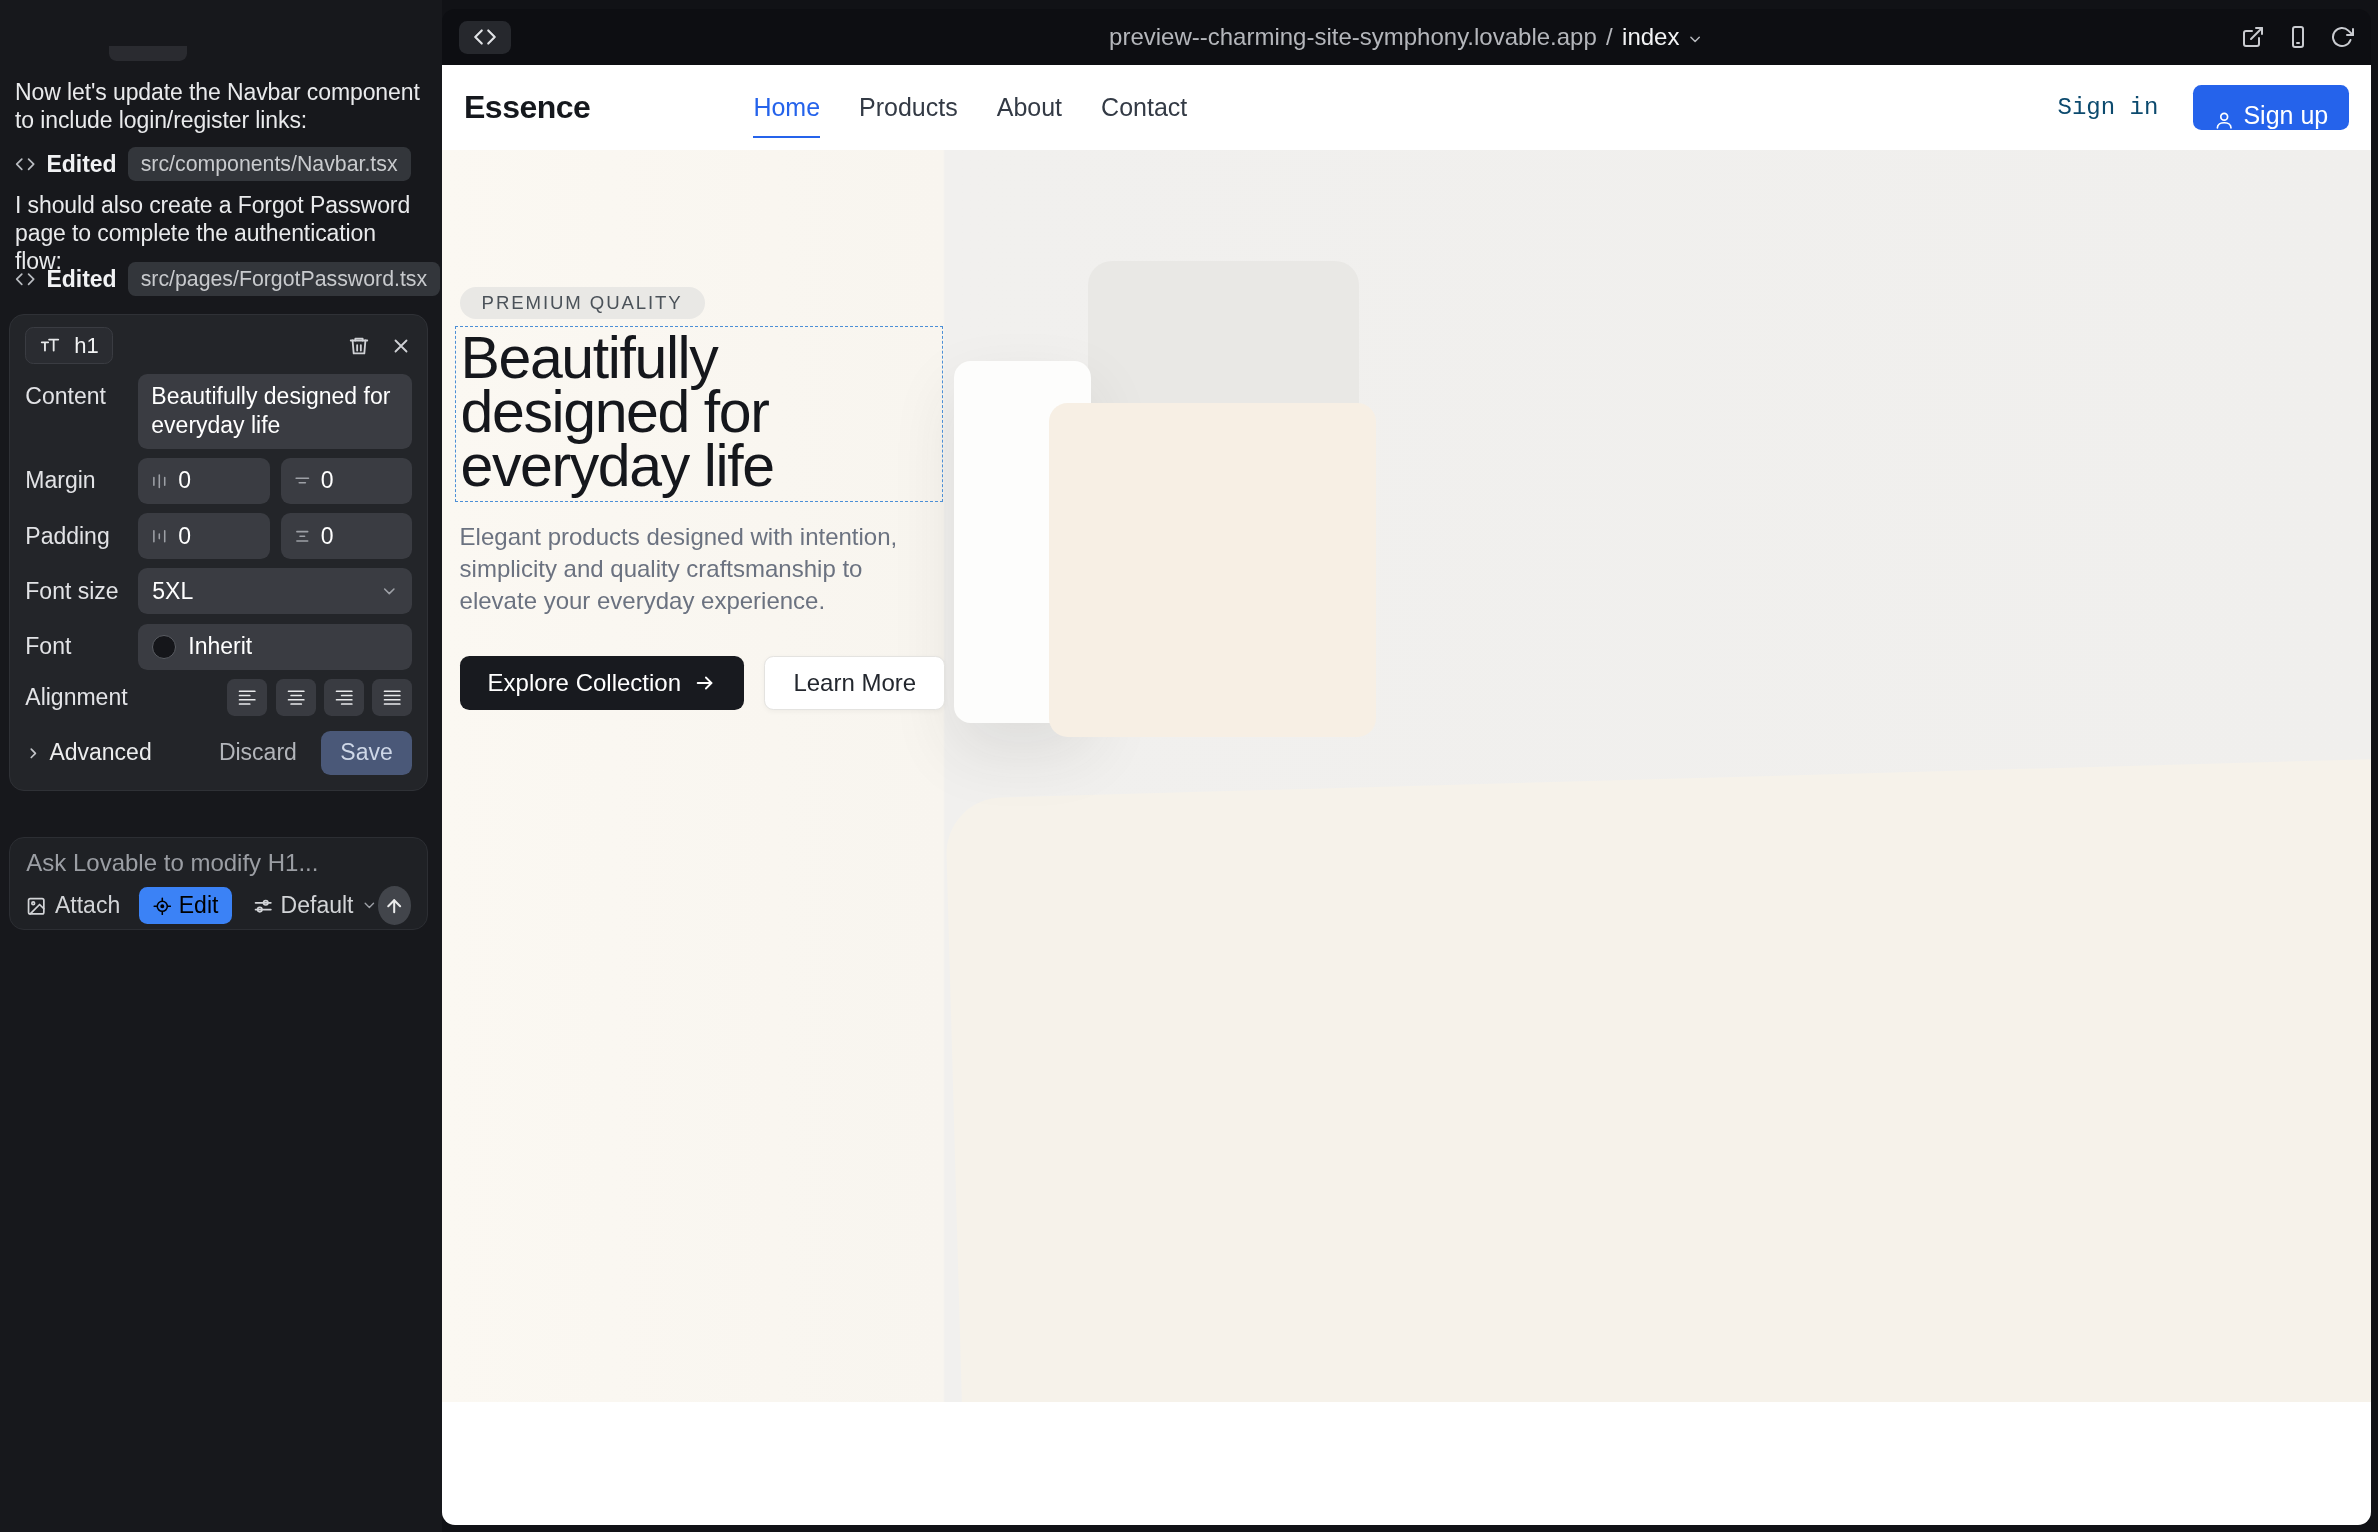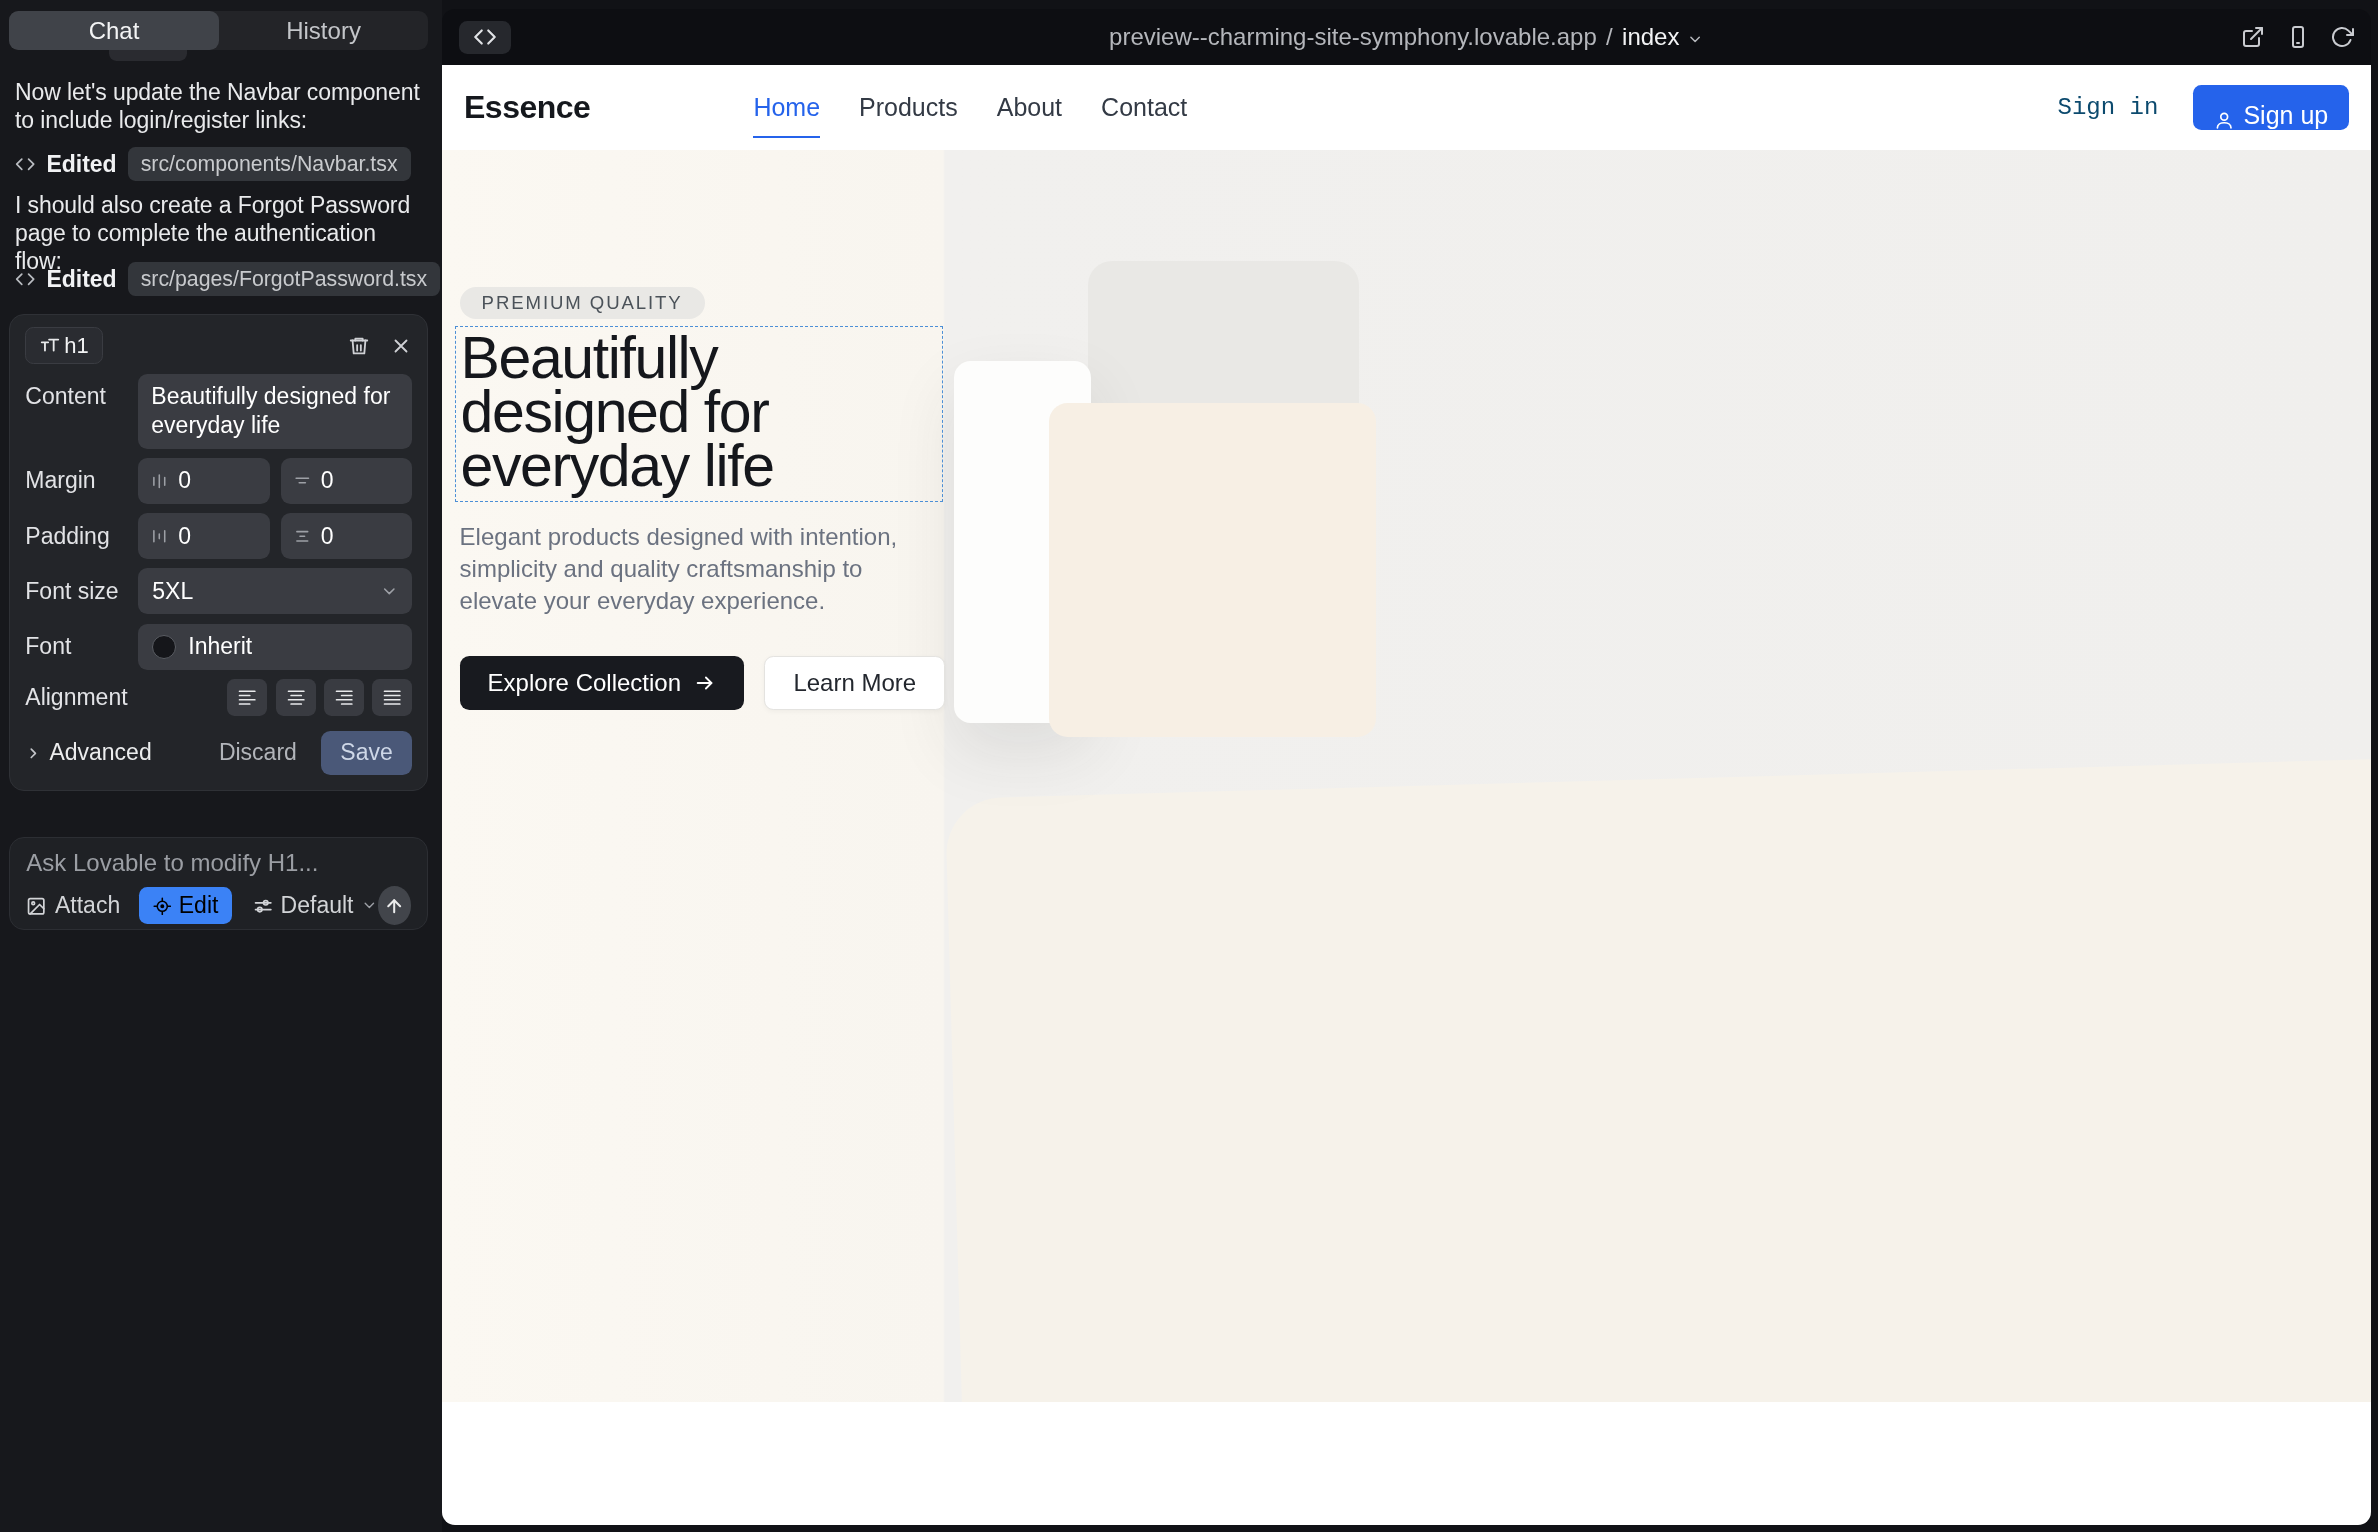--- a/index.html
+++ b/index.html
@@ -33,21 +33,21 @@
   .edited2 { top:262px; }
   .edited-row .code-glyph { color:#b9bcc1; }
   .edited-label { font-size:23px; font-weight:700; color:#f1f2f4; }
   .file-badge { background:#33363b; color:#c8cacd; font-size:21.3px; padding:4.6px 13px;
     border-radius:7.4px; white-space:nowrap; cursor:pointer; }
 
   
   .editor { position:absolute; left:9.3px; top:314px; width:419px; background:#232529;
     border:0.9px solid #2f3136; border-radius:15px; padding:13px 15px 15px; }
   .editor-head { display:flex; align-items:center; height:35px; }
-  .tag-pill { display:flex; align-items:center; gap:3px; background:#2a2c31;
+  .tag-pill { display:flex; align-items:center; gap:13px; background:#2a2c31;
     border:0.9px solid #3a3c42; border-radius:8.3px; padding:4.6px 13px; color:#e8e9eb; }
   .tag-pill .tag-name { font-size:22px; color:#f2f3f4; }
   .head-actions { margin-left:auto; display:flex; align-items:center; gap:20.4px; color:#cfd1d5; }
   .icon-btn { cursor:pointer; display:flex; align-items:center; justify-content:center; }
 
   .erow { display:grid; grid-template-columns:113px 1fr; align-items:center; margin-top:9.3px; }
   .erow.top { align-items:start; margin-top:11px; }
   .erow .elabel { font-size:23px; color:#e2e3e6; }
   .erow.top .elabel { padding-top:9.3px; }
 
@@ -152,24 +152,20 @@
     background:#181a1f; color:#ffffff; font-size:24px; border-radius:9.3px; cursor:pointer; }
   .cta-secondary { display:flex; align-items:center; height:54px; padding:0 28px;
     background:#ffffff; border:0.9px solid #e4e3e0; color:#23272e; font-size:24px;
     border-radius:9.3px; cursor:pointer; box-shadow:0 1.9px 5.6px rgba(0,0,0,0.04); }
 </style>
 </head>
 <body>
 
 <aside class="sidebar">
 
-  <div class="tabbar">
-    <div class="tab active">Chat</div>
-    <div class="tab">History</div>
-  </div>
   <div class="peek-chip"></div>
 
   <p class="msg msg1">Now let's update the Navbar component to include login/register links:</p>
 
   <div class="edited-row edited1">
     <span class="code-glyph">
       <svg width="20.4" height="20.4" viewBox="0 0 24 24" fill="none" stroke="currentColor" stroke-width="2" stroke-linecap="round" stroke-linejoin="round">
           <polyline points="16 18 22 12 16 6"></polyline>
           <polyline points="8 6 2 12 8 18"></polyline>
         </svg>

